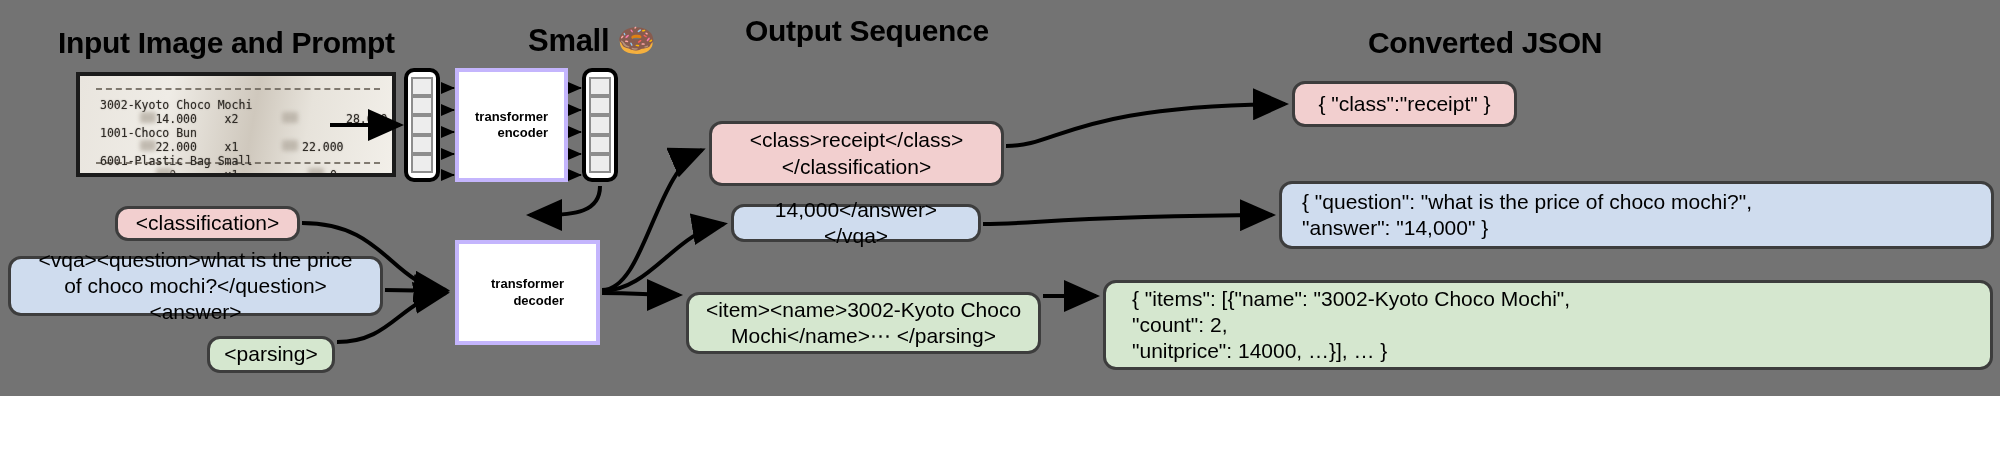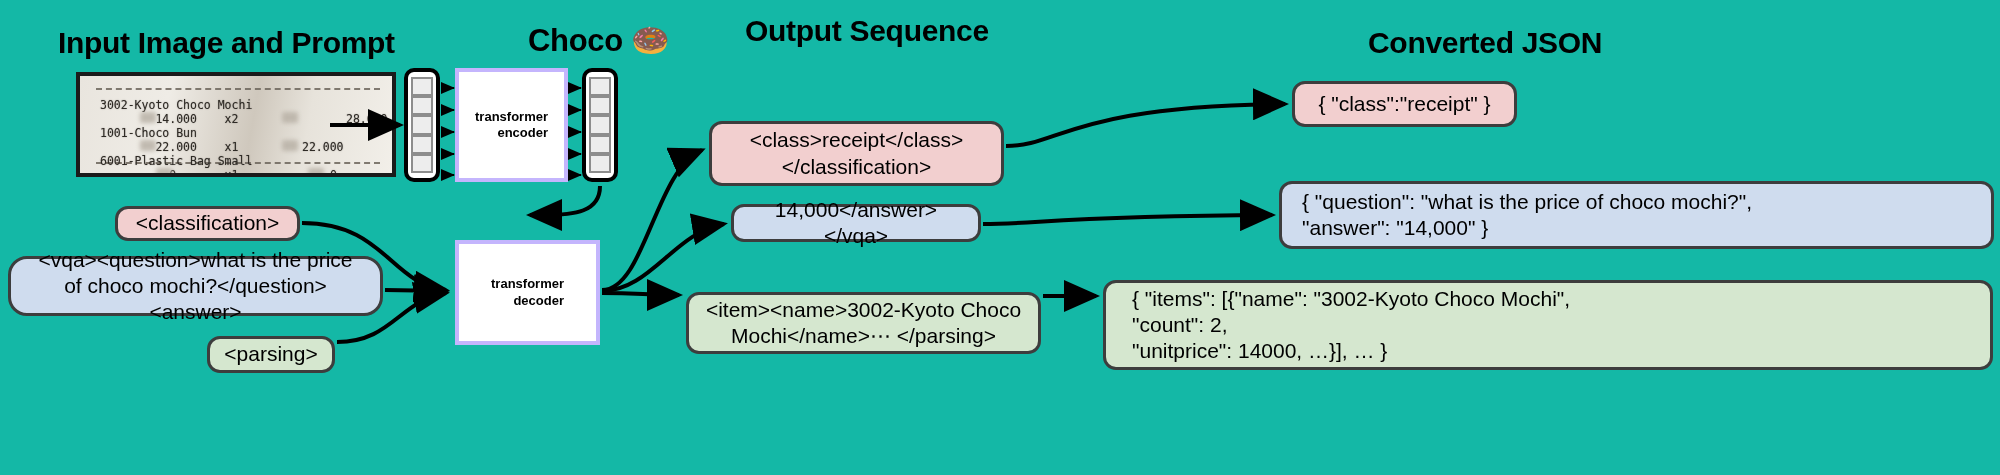--- a/index.html
+++ b/index.html
@@ -1,17 +1,17 @@
 <!DOCTYPE html>
 <html><head>
 <meta charset="utf-8">
 <style>
   html,body{margin:0;padding:0;background:#ffffff;}
   body{width:2000px;height:475px;overflow:hidden;font-family:"Liberation Sans",sans-serif;color:#000;}
-  #stage{position:relative;width:2000px;height:475px;background:#14b8a6;}
+  #stage{position:relative;width:2000px;height:396px;background:#737373;}
 
   .hdr{position:absolute;font-weight:bold;font-size:30px;letter-spacing:-0.3px;white-space:nowrap;text-align:center;}
 
   
   .receipt{position:absolute;border:4px solid #1b1b1b;box-sizing:border-box;
     background:linear-gradient(100deg,#e9e5de 0%,#efece6 28%,#cfc8bd 55%,#e7e3db 72%,#f2efe9 100%);
     overflow:hidden;}
   .receipt .dash{position:absolute;left:5%;right:4%;border-top:2px dashed #6d665c;opacity:.85;}
   .rtxt{position:absolute;font-family:"DejaVu Sans Mono",monospace;font-size:11.5px;color:#2e2a25;white-space:pre;
         text-shadow:0 0 1.2px rgba(60,55,50,.55);}
@@ -37,21 +37,21 @@
   .tok{width:22px;height:22px;border:2px solid #8d8d8d;background:#ededed;box-sizing:border-box;}
 
   svg.wires{position:absolute;left:0;top:0;width:2000px;height:475px;overflow:visible;}
 </style>
 </head>
 <body>
 
 <div id="stage">
 
   <div class="hdr" style="left:58px;top:26px;">Input Image and Prompt</div>
-  <div class="hdr" style="left:528px;top:22px;font-size:31px;">Choco 🍩</div>
+  <div class="hdr" style="left:528px;top:22px;font-size:31px;">Small 🍩</div>
   <div class="hdr" style="left:745px;top:14px;">Output Sequence</div>
   <div class="hdr" style="left:1368px;top:26px;">Converted JSON</div>
 
   <div class="receipt" style="left:76px;top:72px;width:320px;height:105px;">
     <div class="dash" style="top:12px;"></div>
     <div class="dash" style="bottom:9px;"></div>
 
     <div class="rtxt" style="left:20px;top:22px;">3002-Kyoto Choco Mochi</div>
     <div class="rtxt" style="left:20px;top:36px;">        14.000    x2</div>
     <div class="rtxt" style="left:20px;top:50px;">1001-Choco Bun</div>
@@ -88,21 +88,21 @@
   </div>
 
   <div class="tblock" style="left:455px;top:68px;width:113px;height:114px;white-space:pre-line;">transformer
 encoder</div>
 
   <div class="tblock" style="left:455px;top:240px;width:145px;height:105px;white-space:pre-line;">transformer
 decoder</div>
 
   <div class="rbox pink" style="left:115px;top:206px;width:185px;height:35px;">&lt;classification&gt;</div>
 
-  <div class="rbox blue" style="left:8px;top:256px;width:375px;height:60px;border-radius:19px;">&lt;vqa&gt;&lt;question&gt;what is the price
+  <div class="rbox blue" style="left:8px;top:256px;width:375px;height:60px;">&lt;vqa&gt;&lt;question&gt;what is the price
 of choco mochi?&lt;/question&gt;&lt;answer&gt;</div>
 
   <div class="rbox green" style="left:207px;top:308px;width:128px;height:37px;">&lt;parsing&gt;</div>
 
   <div class="rbox pink" style="left:709px;top:121px;width:295px;height:65px;">&lt;class&gt;receipt&lt;/class&gt;
 &lt;/classification&gt;</div>
 
   <div class="rbox blue" style="left:731px;top:204px;width:250px;height:38px;">14,000&lt;/answer&gt;&lt;/vqa&gt;</div>
 
   <div class="rbox green" style="left:686px;top:264px;width:355px;height:62px;">&lt;item&gt;&lt;name&gt;3002-Kyoto Choco

